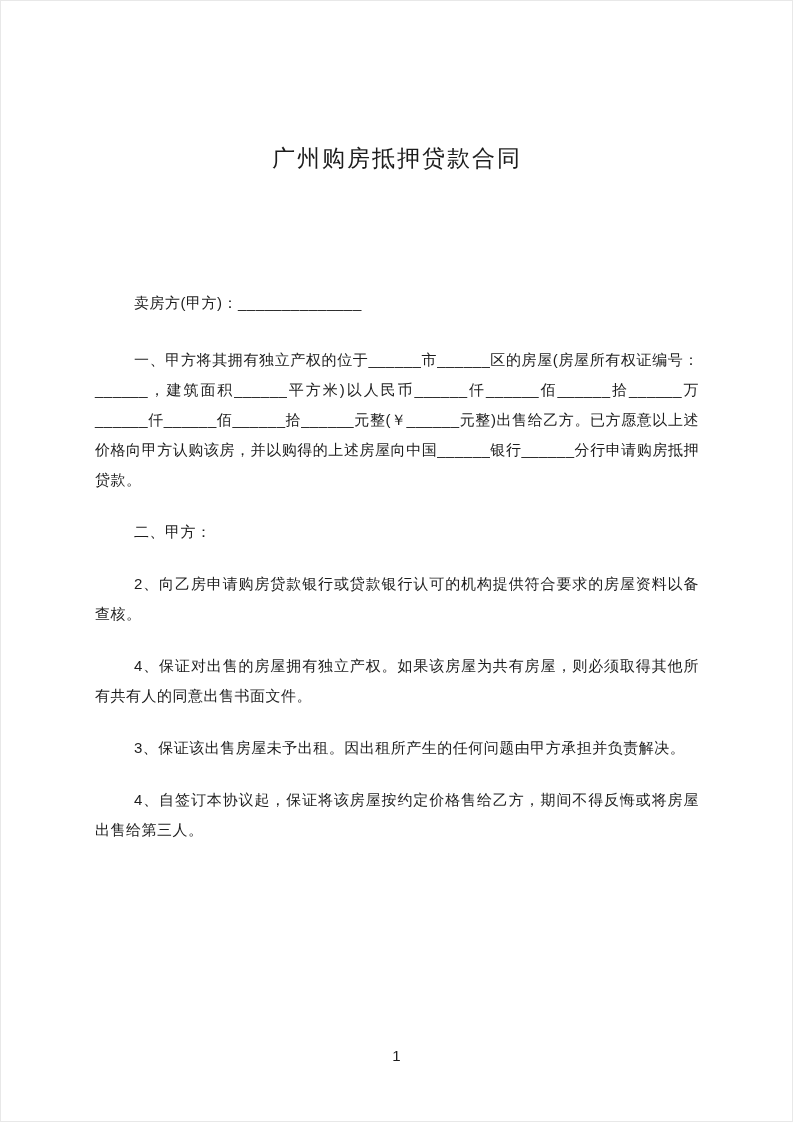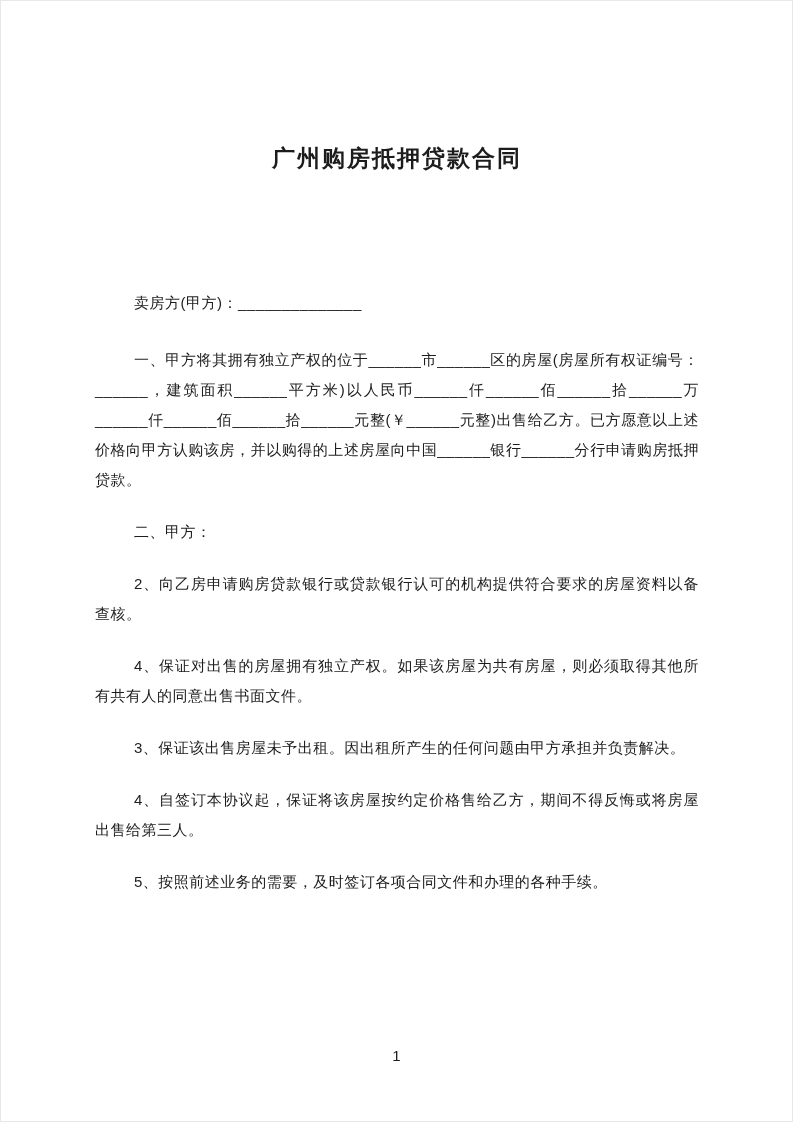--- a/index.html
+++ b/index.html
@@ -20,21 +20,21 @@
     overflow: hidden;
   }
   .content {
     box-sizing: border-box;
     padding: 141px 93px 0 94px;
   }
   .doc-title {
     margin: 0 0 114px 0;
     font-size: 23px;
     line-height: 32px;
-    font-weight: bold;
+    font-weight: normal;
     text-align: center;
     letter-spacing: 2px;
   }
   .party-line {
     margin: 0 0 27px 0;
     font-size: 15px;
     line-height: 30px;
     text-indent: 39px;
     letter-spacing: 0.5px;
   }
@@ -77,18 +77,17 @@
     <p class="para">二、甲方：</p>
 
     <p class="para">2、向乙房申请购房贷款银行或贷款银行认可的机构提供符合要求的房屋资料以备查核。</p>
 
     <p class="para">4、保证对出售的房屋拥有独立产权。如果该房屋为共有房屋，则必须取得其他所有共有人的同意出售书面文件。</p>
 
     <p class="para">3、保证该出售房屋未予出租。因出租所产生的任何问题由甲方承担并负责解决。</p>
 
     <p class="para">4、自签订本协议起，保证将该房屋按约定价格售给乙方，期间不得反悔或将房屋出售给第三人。</p>
 
-    <p class="para last">5、按照前述业务的需要，及时签订各项合同文件和办理的各种手续。</p>
 
   </div>
 
   <div class="page-number">1</div>
 </div>
 
 </body></html>

